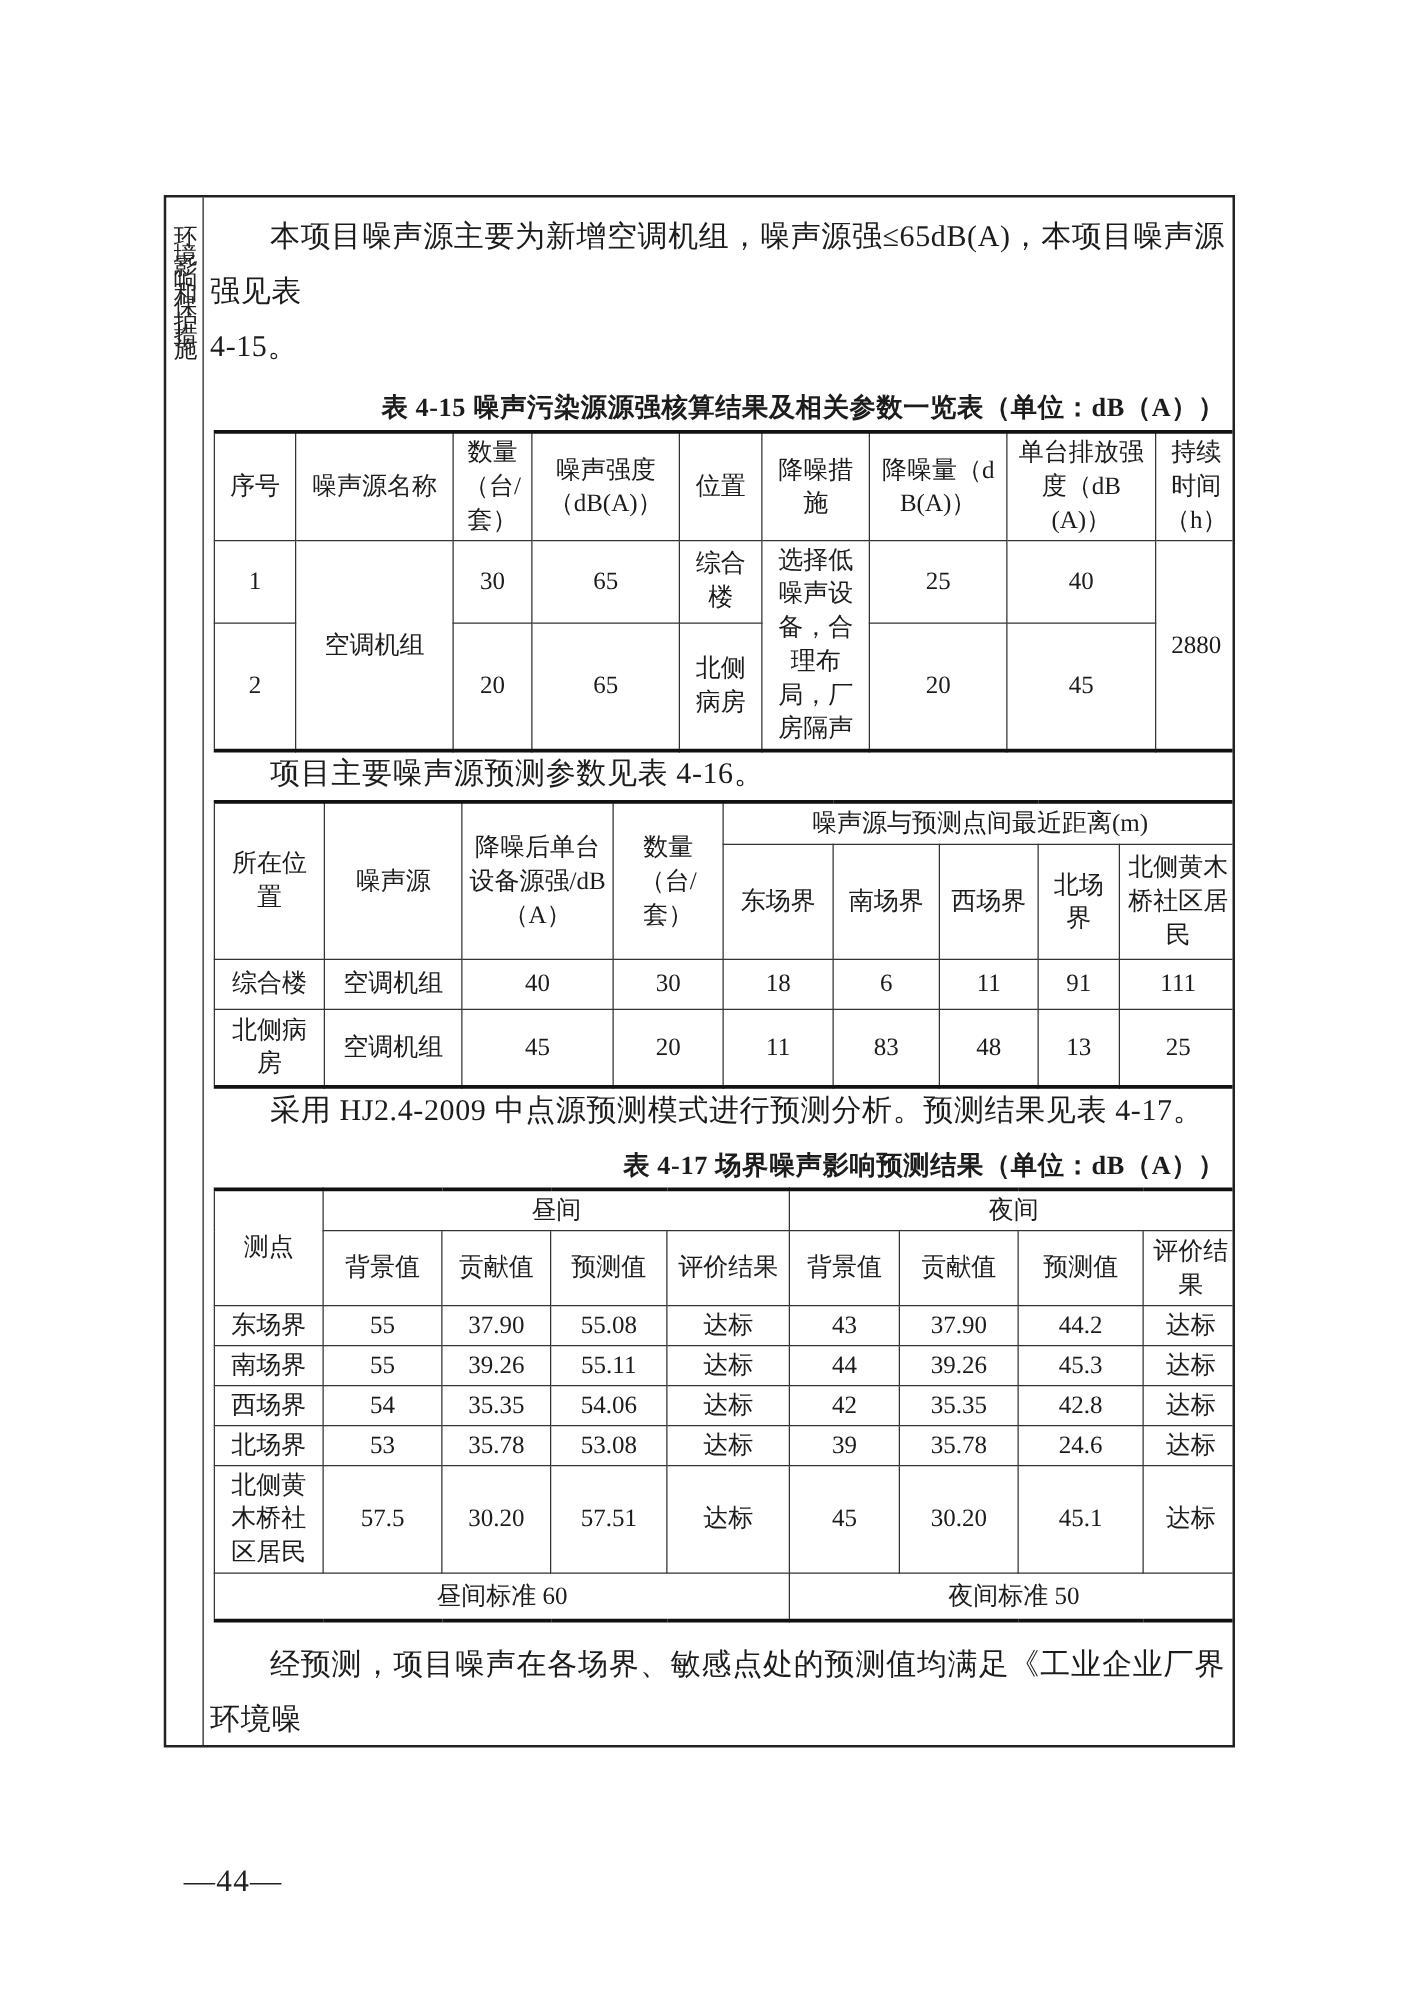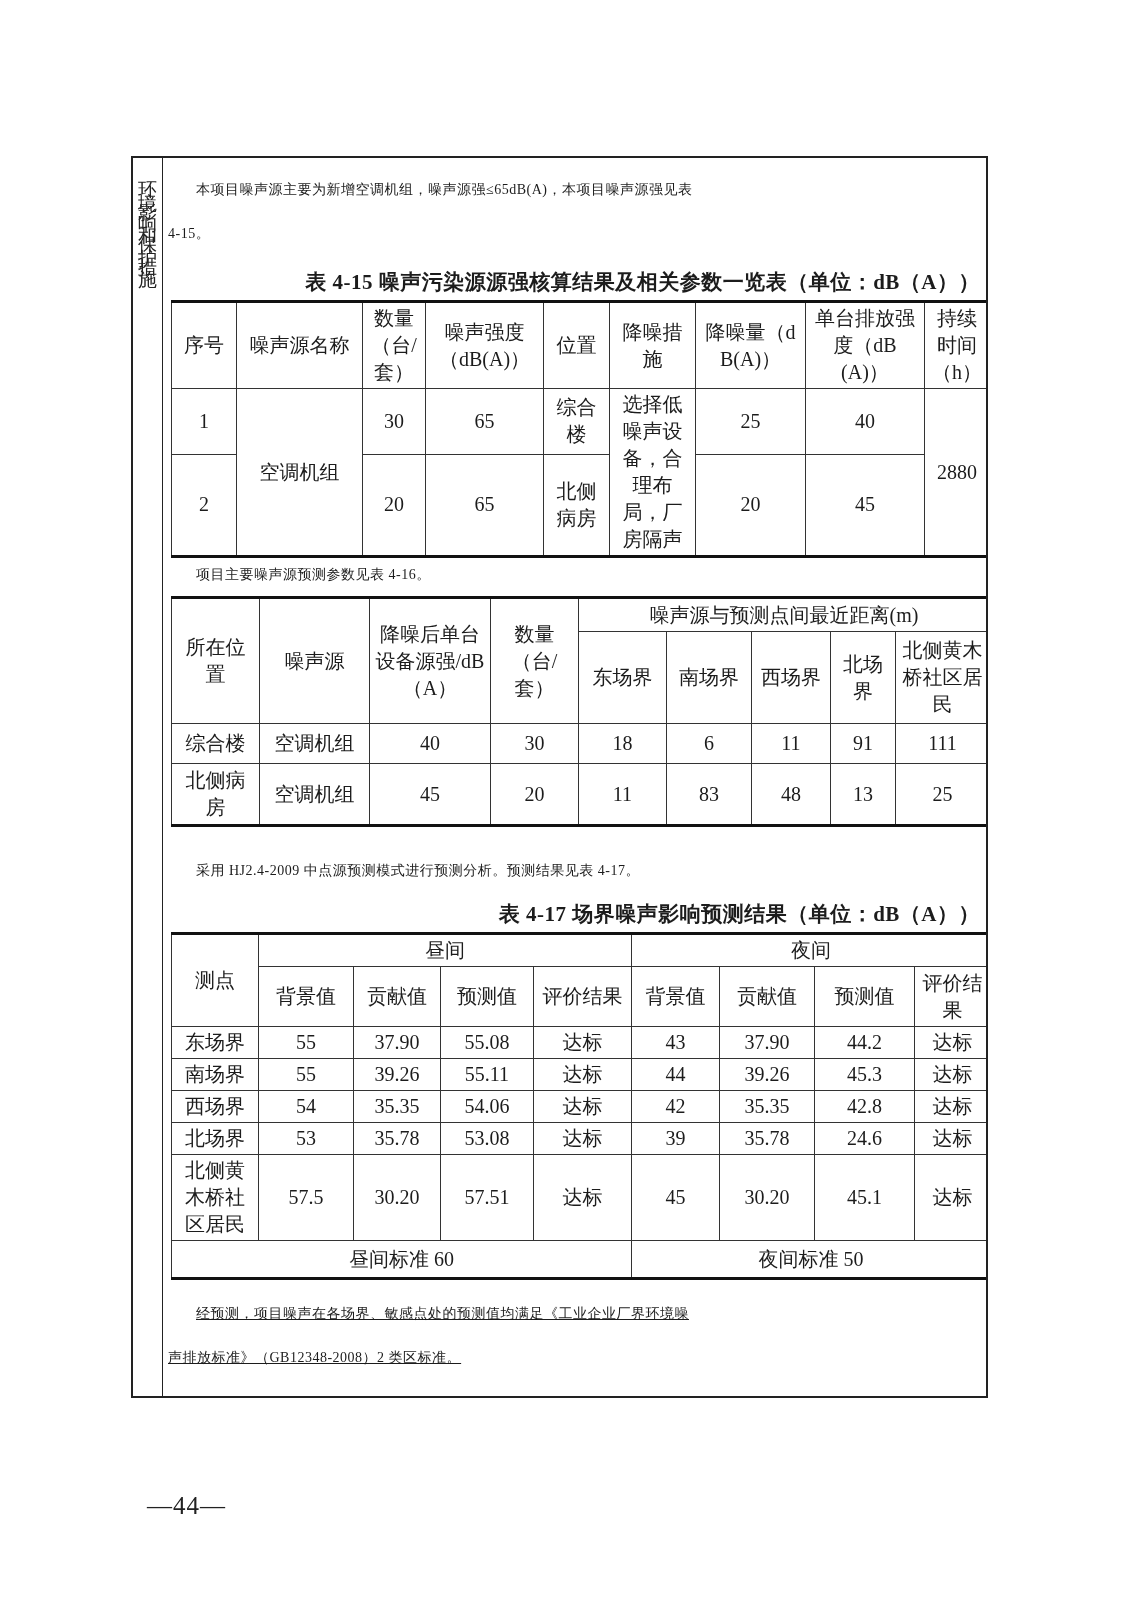--- a/index.html
+++ b/index.html
@@ -18,24 +18,24 @@
     padding-top:8px;display:flex;justify-content:center;
   }
   .side-text{
     writing-mode:vertical-lr;text-orientation:upright;
     font-size:19px;letter-spacing:11px;line-height:30px;color:#222;
   }
   .content{
     flex:1;box-sizing:border-box;padding:10px 6px 0 5px;overflow:hidden;
   }
   .para{
-    font-size:14px;line-height:44px;letter-spacing:0.5px;text-align:justify;
+    font-size:24px;line-height:44px;letter-spacing:0.5px;text-align:justify;
   }
   .indent{text-indent:2em;}
-  .mt12{margin-top:12px;text-decoration:underline;} .mt14{} .mt16{margin-top:27px;}
+  .mt12{margin-top:12px;} .mt14{} .mt16{margin-top:1px;}
   .single{line-height:34px;}
   .tbl-title{
     font-size:21px;font-weight:bold;text-align:right;line-height:28px;margin-top:12px;
     letter-spacing:0.5px;
   }
   table.doc{
     border-collapse:collapse;width:818px;margin:4px 0 0 3px;table-layout:fixed;
     border-top:3px solid #111;border-bottom:3px solid #111;
     border-left:1px solid #333;border-right:1px solid #333;
     font-size:20px;

